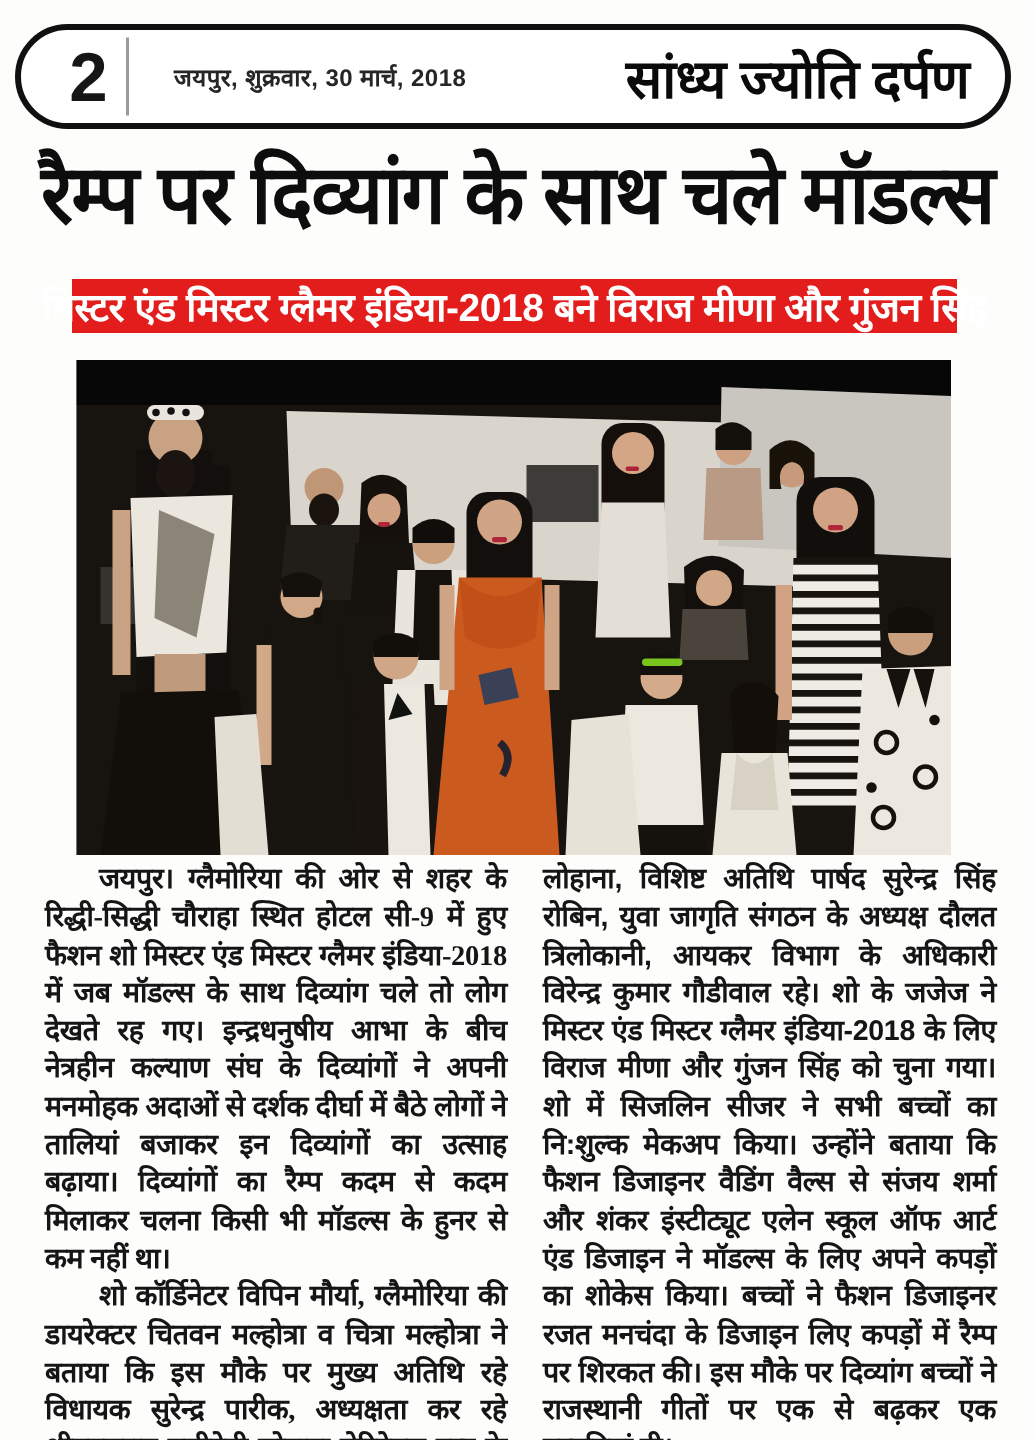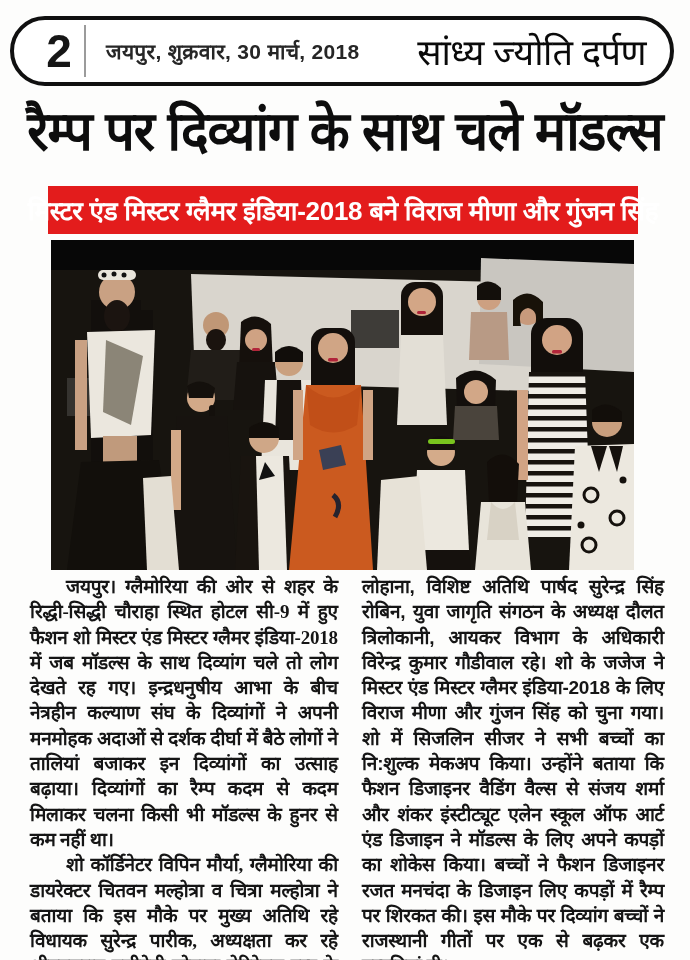--- a/index.html
+++ b/index.html
@@ -14,37 +14,37 @@
     position:absolute;left:10px;top:16px;width:664px;height:70px;
     box-sizing:border-box;border:4px solid #101010;border-radius:38px;
     display:flex;align-items:center;background:#fff;
   }
   .pagenum{
     font-size:46px;font-weight:700;color:#161616;line-height:1;
     margin-left:22px;width:46px;text-align:center;
   }
   .header-divider{width:2px;height:52px;background:#9b9b9b;margin-left:2px;}
   .dateline{
-    font-size:21px;font-weight:700;color:#262626;margin-left:20px;
+    font-size:16px;font-weight:700;color:#262626;margin-left:30px;
     letter-spacing:.3px;white-space:nowrap;
   }
   .masthead{
-    margin-left:auto;margin-right:24px;font-size:36px;font-weight:400;
+    margin-left:auto;margin-right:24px;font-size:36px;font-weight:700;
     color:#0a0a0a;letter-spacing:-.5px;white-space:nowrap;
   }
   
   .headline{
     position:absolute;left:0;top:96px;width:100%;margin:0;
     text-align:center;font-size:52px;line-height:1.35;font-weight:900;
     color:var(--headline-text,#0d0d0d);letter-spacing:-1px;
     transform:scaleY(1.05);
   }
   
   .subheadline{
-    position:absolute;left:48px;top:186px;width:590px;height:48px;
+    position:absolute;left:48px;top:186px;width:590px;height:36px;
     box-sizing:border-box;background:var(--subheadline-bg,#e31c1c);
     color:var(--subheadline-text,#ffffff);
     font-size:26px;font-weight:700;letter-spacing:-.3px;
     display:flex;align-items:center;justify-content:center;white-space:nowrap;
   }
   
   .photo{
     position:absolute;left:51px;top:240px;width:583px;height:330px;
     background:#14110e;overflow:hidden;
   }

